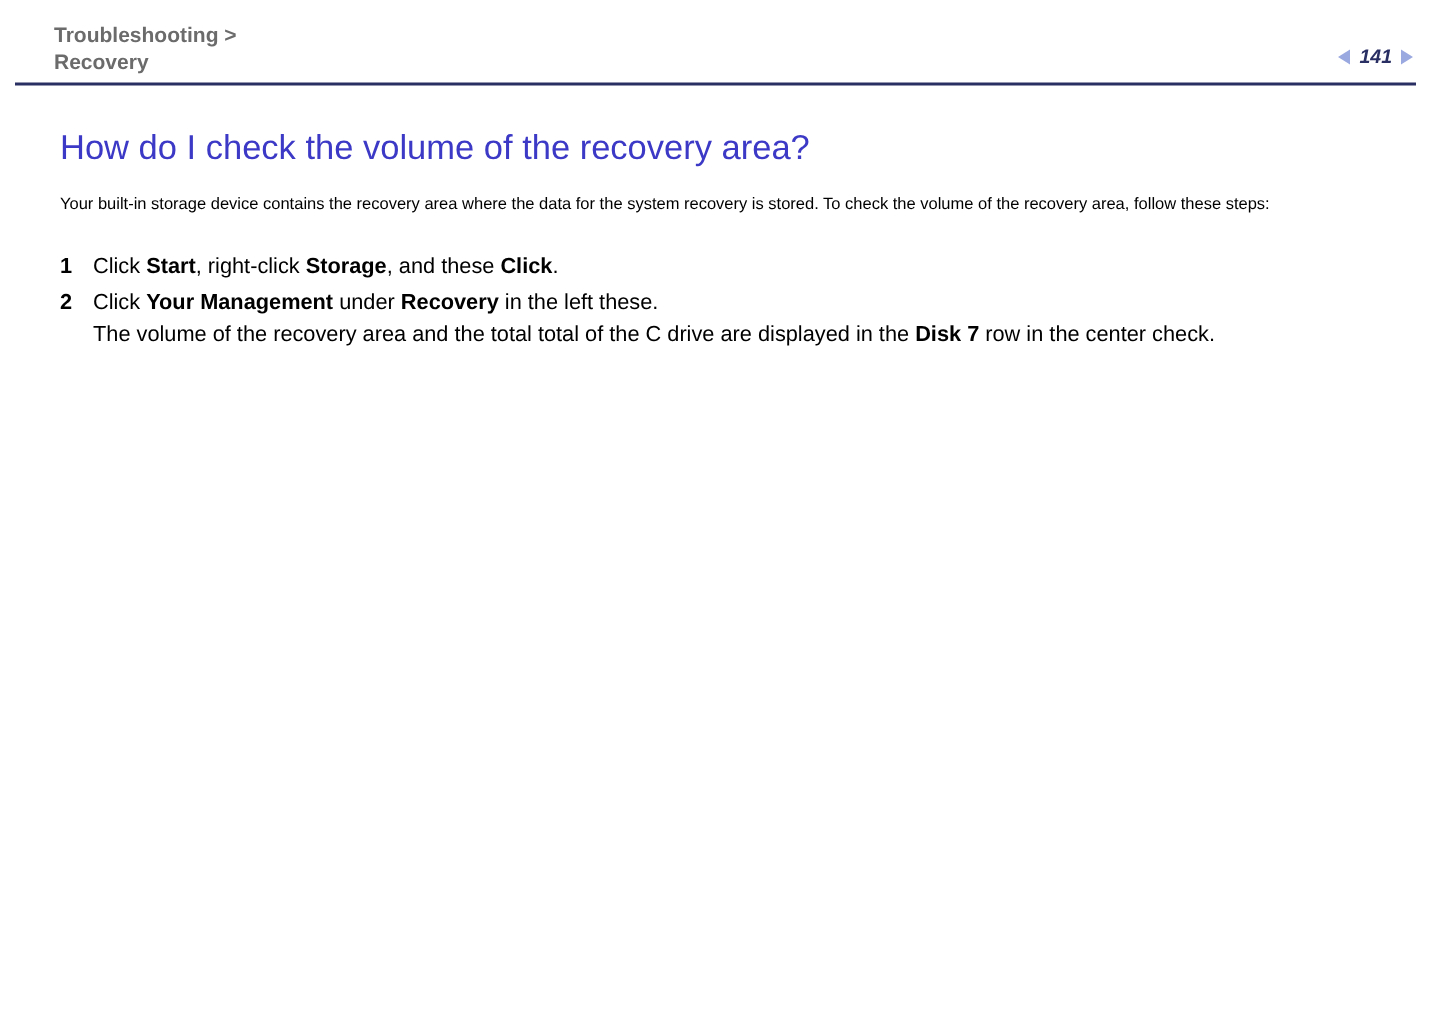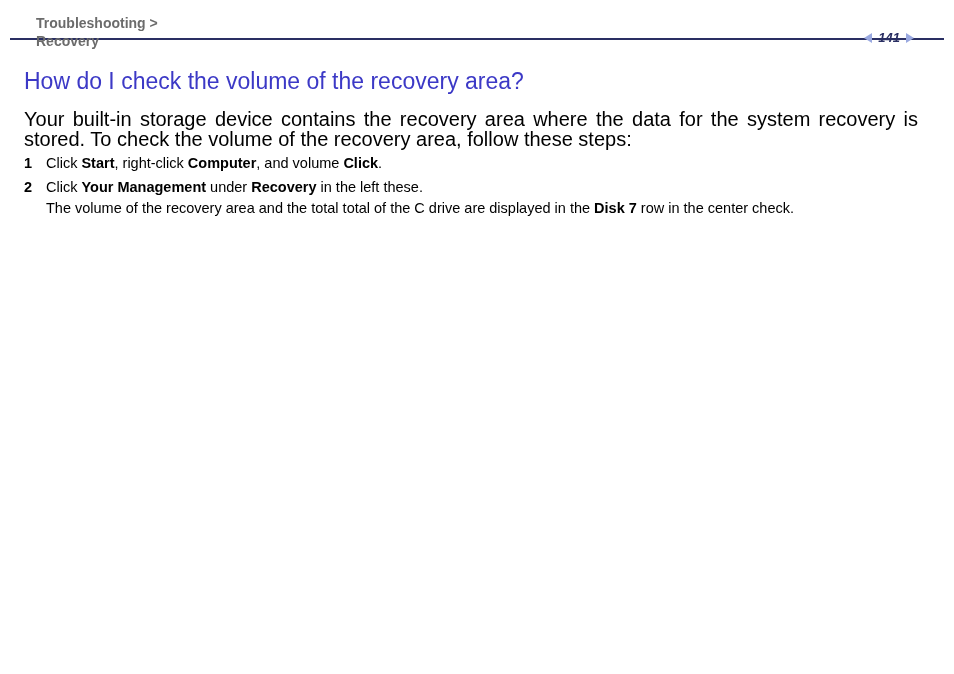--- a/index.html
+++ b/index.html
@@ -12,39 +12,39 @@
     color: #000000;
   }
   .page {
     position: relative;
     width: 954px;
     height: 674px;
     box-sizing: border-box;
   }
   .header {
     position: relative;
-    height: 38px;
+    height: 55px;
     padding: 14px 36px 0 36px;
     box-sizing: border-box;
   }
   .breadcrumb {
     font-size: 14px;
     font-weight: bold;
     color: #6b6b6b;
     line-height: 18px;
   }
   .breadcrumb .line1 {
     white-space: nowrap;
   }
   .breadcrumb .line2 {
     white-space: nowrap;
   }
   .page-nav {
     position: absolute;
-    right: 40px;
+    right: 12px;
     top: 30px;
     display: flex;
     align-items: center;
     gap: 6px;
   }
   .nav-arrow-left,
   .nav-arrow-right {
     width: 0;
     height: 0;
     display: inline-block;
@@ -64,32 +64,32 @@
     font-weight: bold;
     font-style: italic;
     color: #2a2f63;
   }
   .divider {
     margin: 0 10px;
     border: none;
     border-top: 2px solid #2a2f63;
   }
   .content {
-    padding: 28px 36px 0 24px;
+    padding: 28px 36px 0 40px;
   }
   .title {
     color: #3c39c6;
     font-size: 23px;
     font-weight: normal;
     margin: 0 0 14px 0;
   }
   .intro {
-    font-size: 20px;
+    font-size: 11px;
     line-height: 20px;
-    margin: 0 0 4px 0;
+    margin: 0 0 22px 0;
     text-align: justify;
   }
   .steps {
     list-style: none;
     padding: 0;
     margin: 0;
     counter-reset: step;
   }
   .steps li {
     counter-increment: step;
@@ -130,21 +130,21 @@
   </div>
 
   <hr class="divider">
 
   <div class="content">
     <h1 class="title">How do I check the volume of the recovery area?</h1>
     <p class="intro">Your built-in storage device contains the recovery area where the data for the system recovery is stored. To check the volume of the recovery area, follow these steps:</p>
 
     <ol class="steps">
       <li>
-        <span>Click </span><span class="b">Start</span><span>, right-click </span><span class="b">Computer</span><span>, and volume </span><span class="b">Click</span><span>.</span>
+        <span>Click </span><span class="b">Start</span><span>, right-click </span><span class="b">Storage</span><span>, and these </span><span class="b">Click</span><span>.</span>
       </li>
       <li>
         <span>Click </span><span class="b">Your Management</span><span> under </span><span class="b">Recovery</span><span> in the left these.</span><br>
         <span>The volume of the recovery area and the total total of the C drive are displayed in the </span><span class="b">Disk 7</span><span> row in the center check.</span>
       </li>
     </ol>
   </div>
 
 </div>
 

